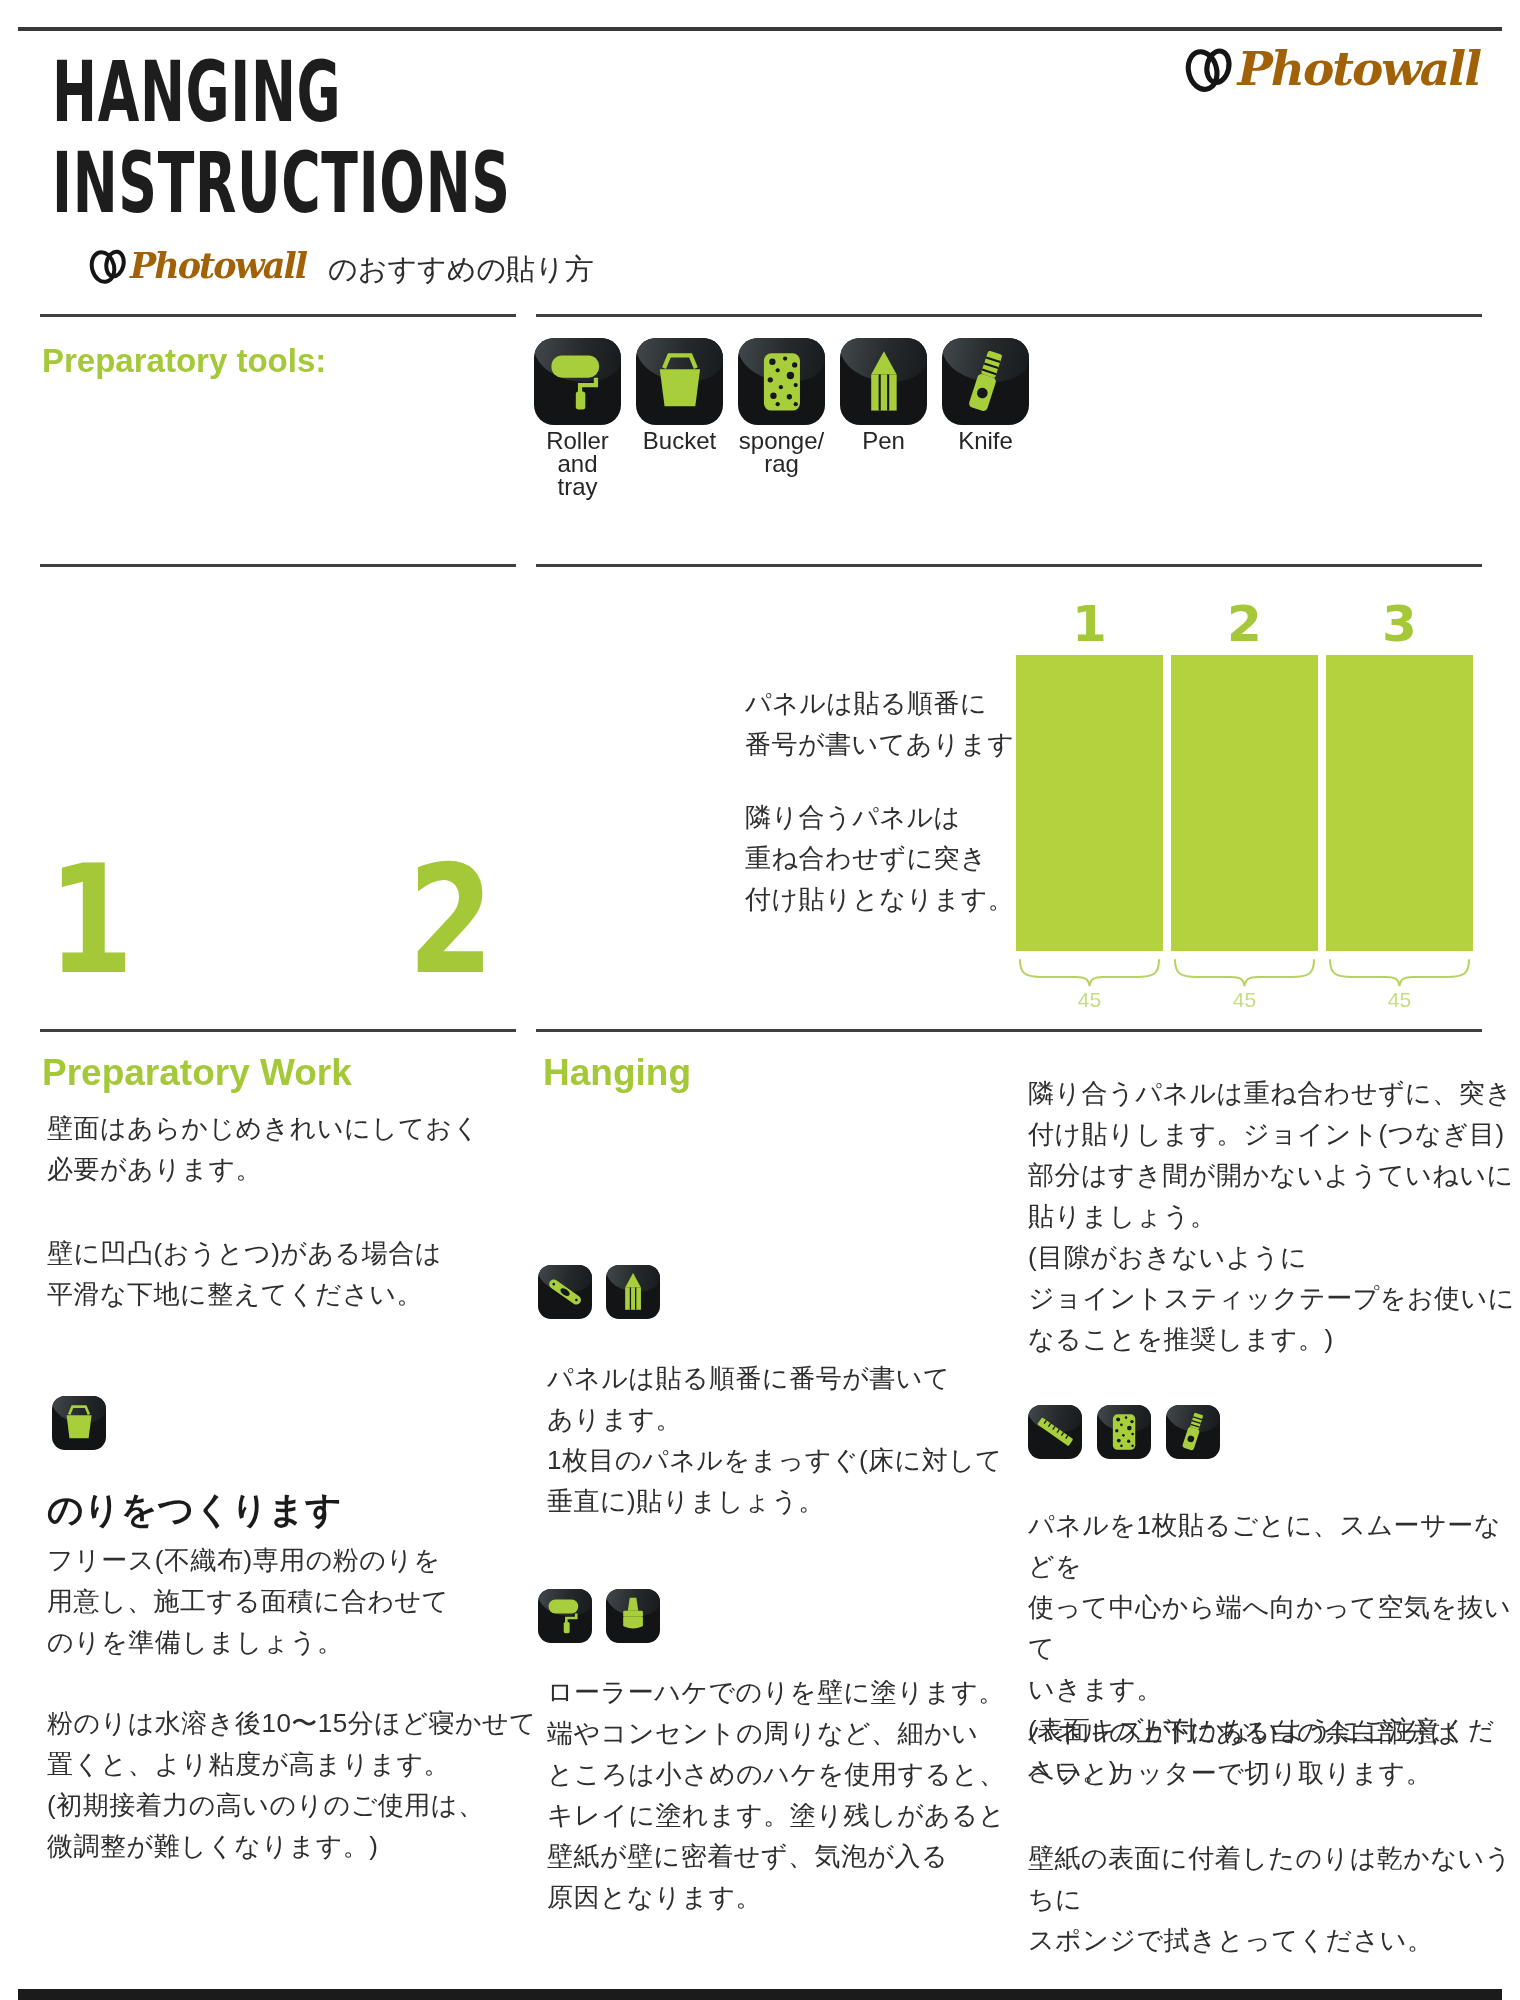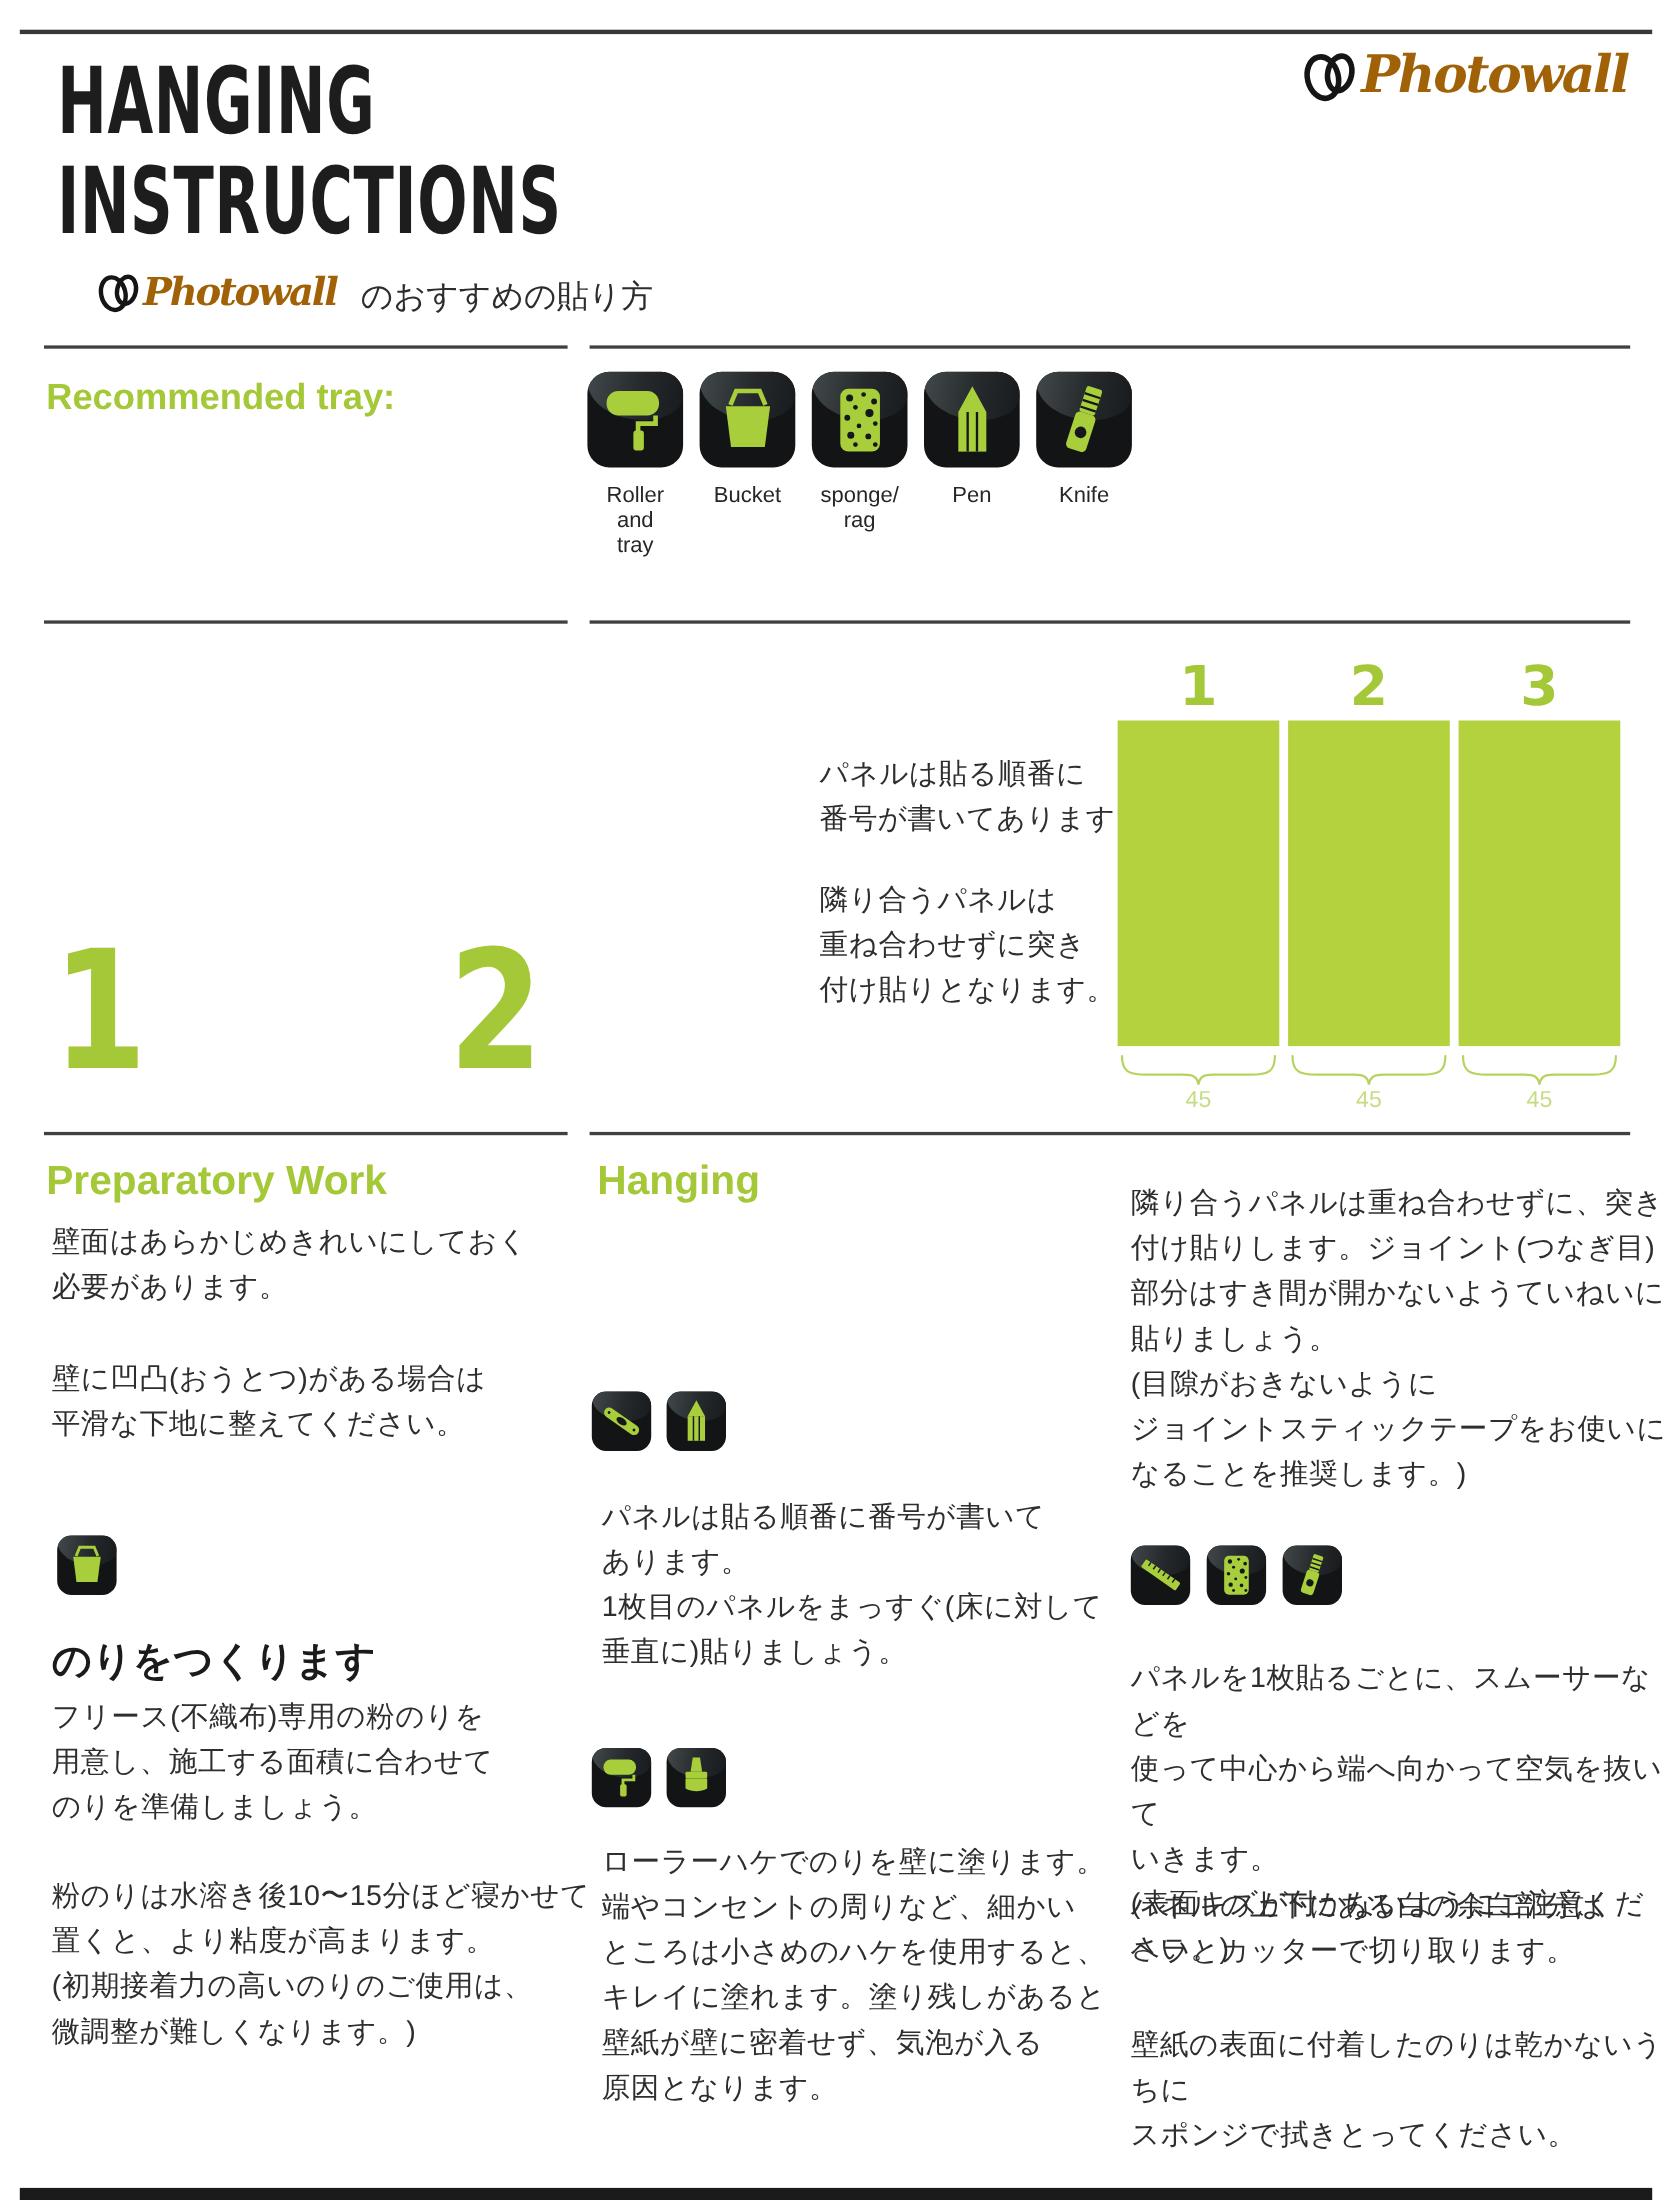--- a/index.html
+++ b/index.html
@@ -29,21 +29,21 @@
       background:linear-gradient(100deg,#42484b 0%,#25292c 55%,#181b1d 100%);
       border-radius:0 0 45% 65% / 0 0 55% 90%;}
   .tile svg{position:absolute;inset:11%;width:78%;height:78%;color:#a8cf3b;}
   .tile-lg{width:87px;height:87px;}
   .tile-sm{width:54px;height:54px;border-radius:13px;}
   .tile-sm::before{border-radius:0 0 45% 65% / 0 0 55% 90%;}
   .icon-row{position:absolute;display:flex;gap:15px;}
   
   .tools-row{position:absolute;left:534px;top:338px;display:flex;gap:15px;}
   .tool-cell{width:87px;display:flex;flex-direction:column;align-items:center;}
-  .tool-label{margin-top:14px;font-size:20px;line-height:23px;color:#262626;
+  .tool-label{margin-top:4px;font-size:24px;line-height:23px;color:#262626;
               text-align:center;white-space:pre-line;}
   
   .step-num{position:absolute;font-family:"DejaVu Sans", sans-serif;font-weight:800;
             font-size:150px;line-height:1;color:#a4c837;transform:scaleX(0.82);transform-origin:left top;}
   
   .diagram{position:absolute;left:1016px;top:595px;width:457px;height:420px;}
   .d-col{position:absolute;top:0;width:147px;}
   .d-num{position:absolute;top:0;width:100%;text-align:center;font-weight:800;
          font-size:50px;color:#a4c837;font-family:"DejaVu Sans", sans-serif;}
   .d-panel{position:absolute;top:60px;width:147px;height:296px;background:#b3d23e;}
@@ -141,21 +141,21 @@
     <svg class="pw-mark" width="44" height="44">
         <use href="#i-pwmark"></use>
       </svg>
     <span class="pw-word" style="font-size:35px;">Photowall</span>
     <span class="subtitle-jp">のおすすめの貼り方</span>
   </div>
 
   <div class="rule" style="left:40px;top:314px;width:476px;"></div>
   <div class="rule" style="left:536px;top:314px;width:946px;"></div>
 
-  <div class="green-h" style="left:42px;top:342px;font-size:33px;">Recommended tray:</div>
+  <div class="green-h" style="left:42px;top:342px;font-size:33px;">Preparatory tools:</div>
 
   <div class="tools-row">
     <div class="tool-cell">
       <div class="tile tile-lg">
           <svg>
             <use href="#i-roller"></use>
           </svg>
         </div>
       <div class="tool-label">Roller and
 tray</div>

